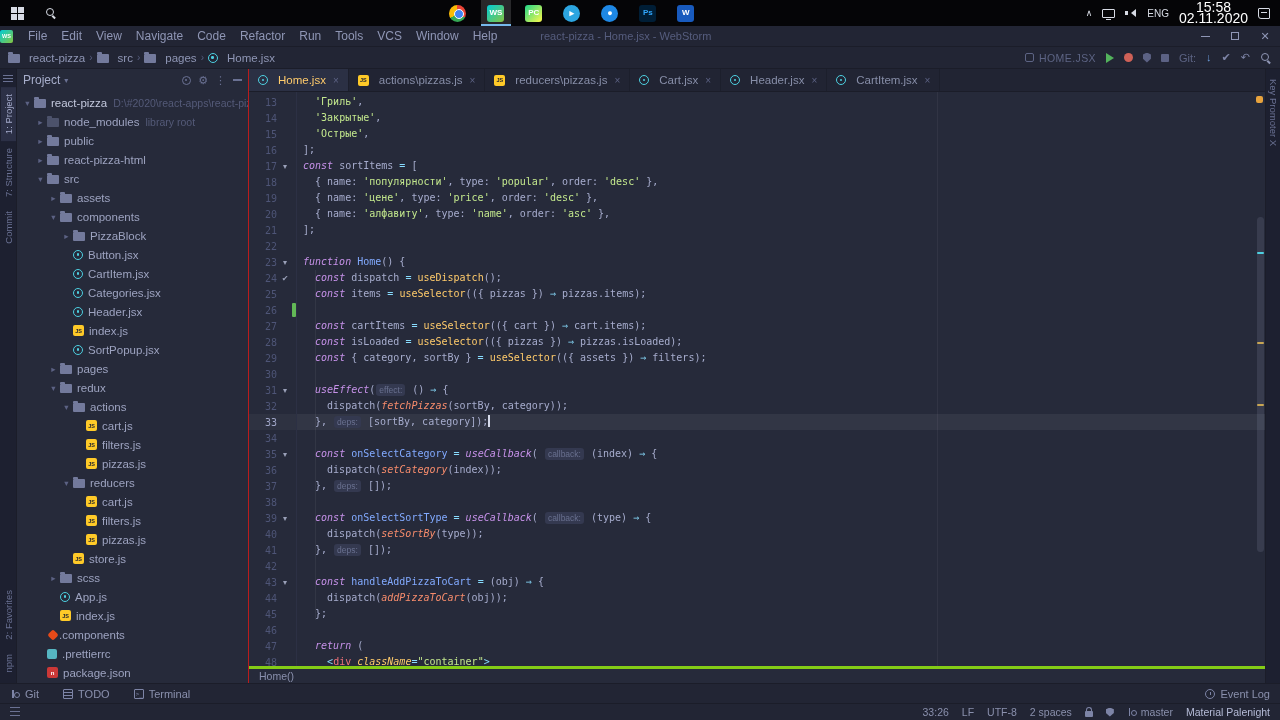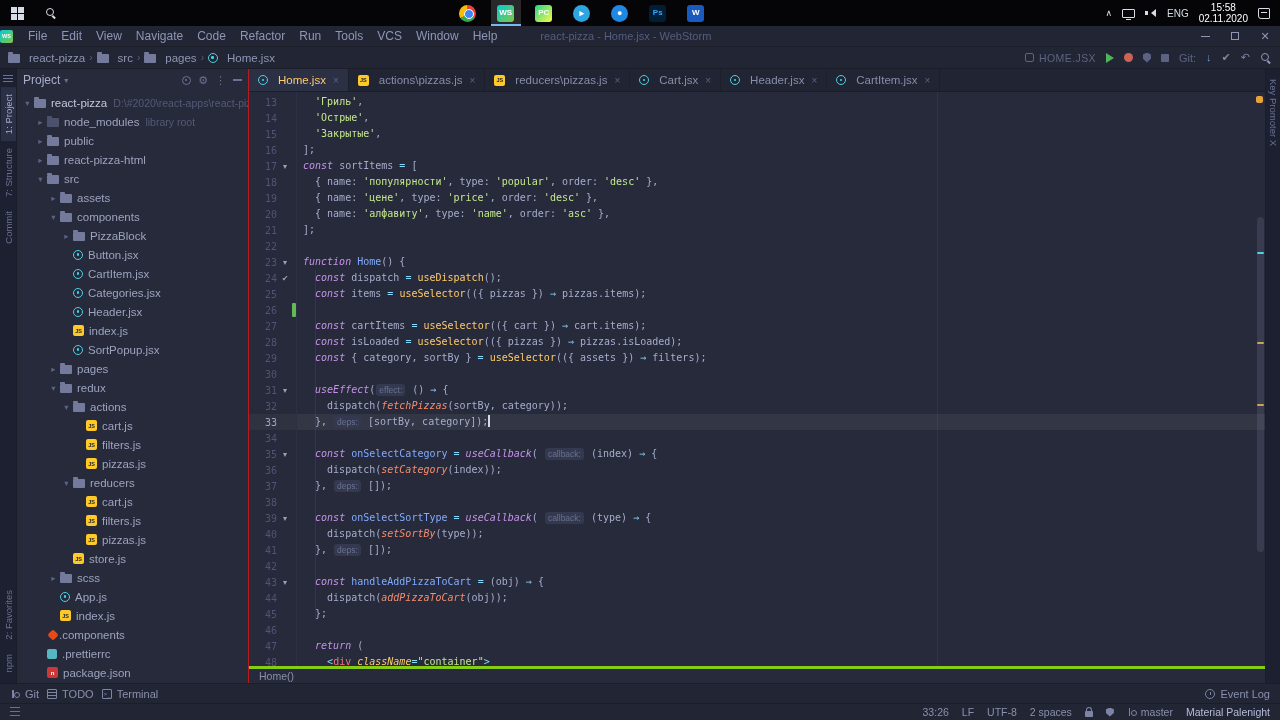--- a/index.html
+++ b/index.html
@@ -22,21 +22,21 @@
   .g-chrome{border-radius:50%;background:conic-gradient(#ea4335 0 33%,#34a853 33% 66%,#fbbc05 66% 100%);position:relative}
   .g-chrome::after{content:"";position:absolute;left:4.5px;top:4.5px;width:8px;height:8px;border-radius:50%;
     background:#4285f4;border:1.5px solid #fff}
   .tb-right{display:flex;align-items:center;gap:10px;padding:0 10px;height:100%;font-size:10px}
   .tray-chev{font-size:9px;color:#d7dbe4;cursor:pointer}
   .tray-display{width:13px;height:9px;border:1px solid #d7dbe4;border-radius:1px;position:relative;cursor:pointer}
   .tray-display::after{content:"";position:absolute;left:3px;bottom:-3px;width:5px;height:1px;background:#d7dbe4}
   .tray-volume{position:relative;width:12px;height:10px;cursor:pointer}
   .tray-volume::before{content:"";position:absolute;left:0;top:3px;width:3px;height:4px;background:#d7dbe4}
   .tray-volume::after{content:"";position:absolute;left:2px;top:1px;border:4px solid transparent;border-left:5px solid #d7dbe4;transform:rotate(180deg)}
-  .tb-clock{text-align:center;font-size:10px;line-height:11px;color:#fff;cursor:pointer}
+  .tb-clock{text-align:center;font-size:14px;line-height:11px;color:#fff;cursor:pointer}
   .tray-note{width:12px;height:11px;border:1px solid #d7dbe4;border-radius:1px 1px 1px 3px;position:relative;cursor:pointer}
   .tray-note::after{content:"";position:absolute;left:2px;top:3px;width:6px;height:1px;background:#d7dbe4}
 
   
   .menubar{height:21px;background:#222534;display:flex;align-items:center;border-bottom:1px solid #1b1d29;flex:0 0 auto}
   .ws-logo{width:13px;height:13px;border-radius:2px;background:linear-gradient(135deg,#00cdd7,#87c540);
     color:#fff;font-size:5.5px;font-weight:bold;display:flex;align-items:center;justify-content:center;margin-right:8px}
   .menu-item{padding:0 7px;line-height:20px;color:#8f96b5;cursor:pointer;font-size:12px}
   .win-title{margin-left:36px;color:#565d7e;font-size:11px;white-space:nowrap}
   .win-controls{margin-left:auto;display:flex;height:100%}
@@ -136,21 +136,21 @@
   .scrollbar{position:absolute;right:0;top:0;bottom:0;width:9px;z-index:3}
   .sb-thumb{position:absolute;left:1px;right:1px;top:125px;height:335px;background:rgba(190,200,230,.12);border-radius:4px;cursor:pointer}
   .sb-mark{position:absolute;left:1px;right:1px;height:2px;border-radius:1px}
   .inspect-widget{position:absolute;right:2px;top:4px;width:7px;height:7px;background:#e8a33d;border-radius:2px;cursor:pointer;z-index:4}
   .crumbbar{height:17px;border-top:3px solid #84cc16;display:flex;align-items:center;padding-left:10px;
     font-size:10.5px;color:#8a90ad;flex:0 0 auto;background:#262a3a}
 
   
   .bottomstrip{height:20px;background:#222534;border-top:1px solid #1b1d29;display:flex;align-items:center;
     padding:0 10px;flex:0 0 auto;font-size:11px;color:#8a90ad}
-  .bs-left,.bs-right{display:flex;align-items:center;gap:8px}
+  .bs-left,.bs-right{display:flex;align-items:center;gap:24px}
   .bs-right{margin-left:auto}
   .bs-item{display:flex;align-items:center;gap:5px;cursor:pointer}
   .bsi{display:inline-block;position:relative;width:10px;height:10px;flex:0 0 auto}
   .bsi-branch::before{content:"";position:absolute;left:2px;top:1px;bottom:1px;width:1.5px;background:#7d84a6}
   .bsi-branch::after{content:"";position:absolute;right:0;top:3px;width:4px;height:4px;border:1.5px solid #7d84a6;border-radius:50%}
   .bsi-todo{border:1px solid #7d84a6;border-radius:1px;background:repeating-linear-gradient(to bottom,transparent 0 2px,#7d84a6 2px 3px)}
   .bsi-terminal{border:1px solid #7d84a6;border-radius:1px}
   .bsi-terminal::after{content:">_";position:absolute;left:1px;top:0;font-size:6px;color:#7d84a6;font-family:"DejaVu Sans Mono",monospace}
   .bsi-clock{border:1px solid #7d84a6;border-radius:50%}
   .bsi-clock::after{content:"";position:absolute;left:4px;top:2px;width:1px;height:3px;background:#7d84a6}
@@ -656,22 +656,22 @@
             <div class="gl">
               <span class="gnum">48</span>
               <span class="gmark"></span>
             </div>
           </div>
         <div class="code-area">
           <div class="margin-line"></div>
           <div class="indent-guide"></div>
           <div>
               <div class="cl"><span class="tk-p">  </span><span class="tk-s">'Гриль'</span><span class="tk-p">,</span></div>
+              <div class="cl"><span class="tk-p">  </span><span class="tk-s">'Закрытые'</span><span class="tk-p">,</span></div>
               <div class="cl"><span class="tk-p">  </span><span class="tk-s">'Острые'</span><span class="tk-p">,</span></div>
-              <div class="cl"><span class="tk-p">  </span><span class="tk-s">'Закрытые'</span><span class="tk-p">,</span></div>
               <div class="cl"><span class="tk-p">];</span></div>
               <div class="cl"><span class="tk-k">const</span><span class="tk-p"> sortItems </span><span class="tk-o">=</span><span class="tk-p"> [</span></div>
               <div class="cl"><span class="tk-p">  { name: </span><span class="tk-s">'популярности'</span><span class="tk-p">, type: </span><span class="tk-s">'popular'</span><span class="tk-p">, order: </span><span class="tk-s">'desc'</span><span class="tk-p"> },</span></div>
               <div class="cl"><span class="tk-p">  { name: </span><span class="tk-s">'цене'</span><span class="tk-p">, type: </span><span class="tk-s">'price'</span><span class="tk-p">, order: </span><span class="tk-s">'desc'</span><span class="tk-p"> },</span></div>
               <div class="cl"><span class="tk-p">  { name: </span><span class="tk-s">'алфавиту'</span><span class="tk-p">, type: </span><span class="tk-s">'name'</span><span class="tk-p">, order: </span><span class="tk-s">'asc'</span><span class="tk-p"> },</span></div>
               <div class="cl"><span class="tk-p">];</span></div>
               <div class="cl"></div>
               <div class="cl"><span class="tk-k">function</span><span class="tk-p"> </span><span class="tk-fb">Home</span><span class="tk-p">() {</span></div>
               <div class="cl"><span class="tk-p">  </span><span class="tk-k">const</span><span class="tk-p"> dispatch </span><span class="tk-o">=</span><span class="tk-p"> </span><span class="tk-fy">useDispatch</span><span class="tk-p">();</span></div>
               <div class="cl"><span class="tk-p">  </span><span class="tk-k">const</span><span class="tk-p"> items </span><span class="tk-o">=</span><span class="tk-p"> </span><span class="tk-fy">useSelector</span><span class="tk-p">(({ pizzas }) </span><span class="tk-o">⇒</span><span class="tk-p"> pizzas.items);</span></div>

